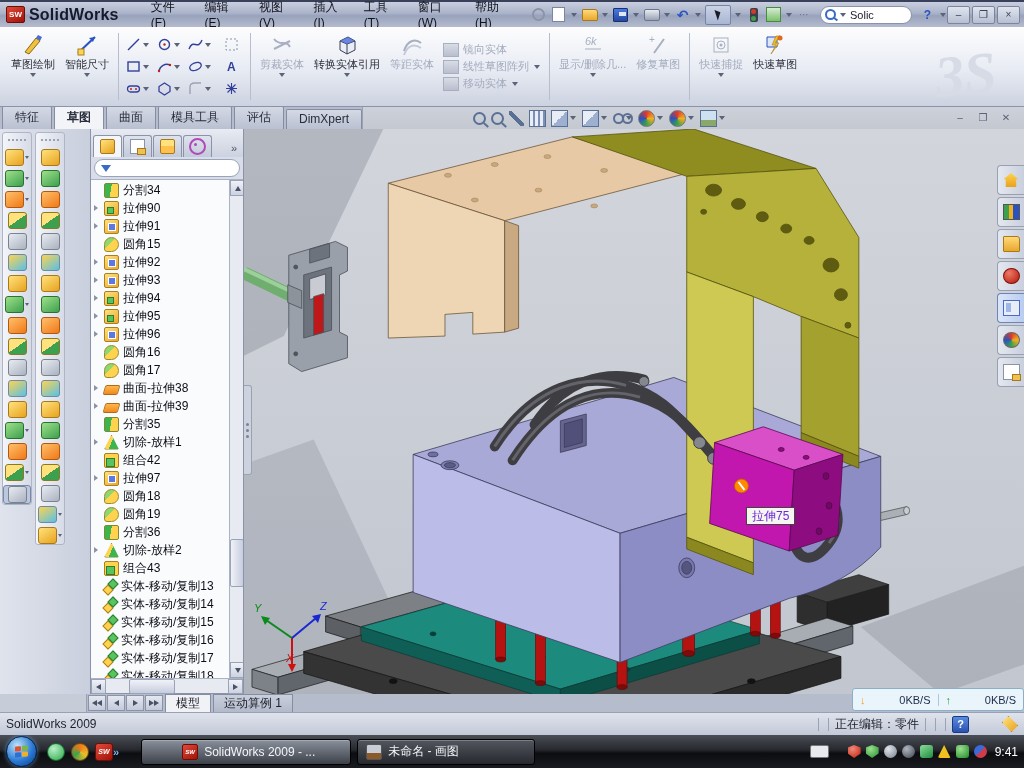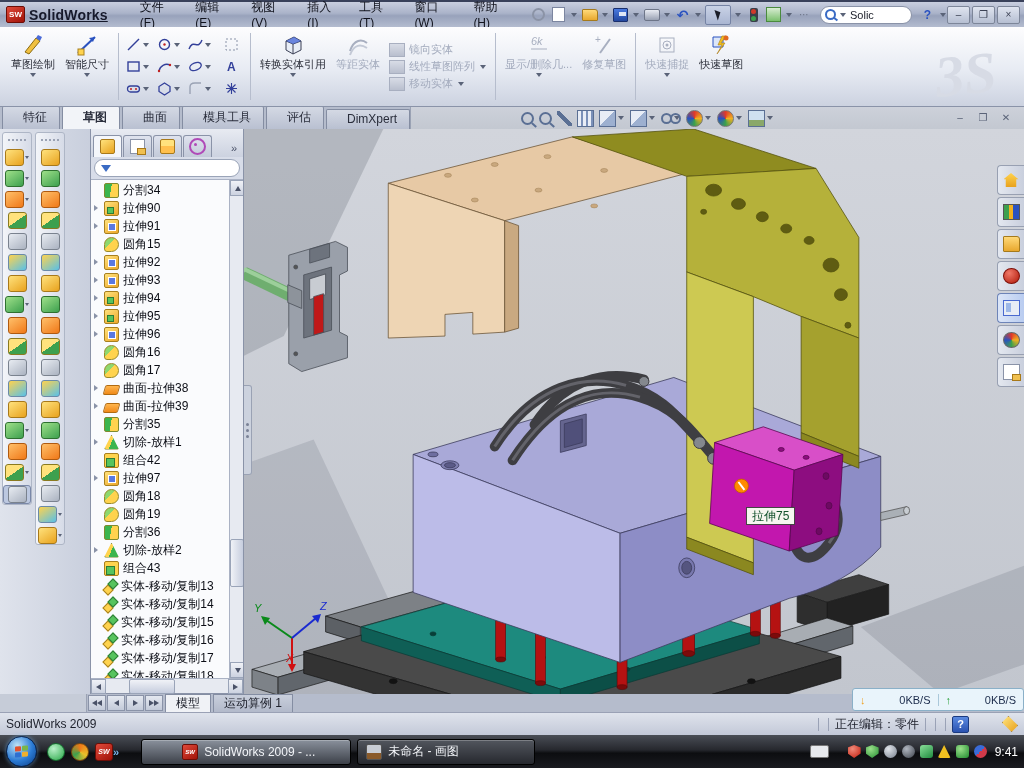--- a/index.html
+++ b/index.html
@@ -7,21 +7,21 @@
        font-family:"Liberation Sans","DejaVu Sans",sans-serif;background:#c6cad2;
        -webkit-font-smoothing:antialiased;}
   #app{position:absolute;inset:0;display:flex;flex-direction:column;}
 
   
   #titlebar{height:25px;background:linear-gradient(180deg,#c9cfdf 0%,#aab3c9 45%,#98a2bb 55%,#b4bccf 100%);
     border-top:2px solid #39415a;display:flex;align-items:center;padding:0 4px;flex:none;}
   #logo{display:flex;align-items:center;gap:4px;padding:0 8px 0 2px;}
   #logo-badge{width:17px;height:15px;background:linear-gradient(145deg,#e04a3a,#a01208);color:#fff;
     font-size:8px;font-weight:bold;display:flex;align-items:center;justify-content:center;border-radius:2px;border:1px solid #6d0d06;}
-  #logo-text{font-size:14px;font-weight:bold;color:#16192b;letter-spacing:.2px;text-decoration:underline;}
+  #logo-text{font-size:16px;font-weight:bold;color:#16192b;letter-spacing:.2px;}
   #menubar{display:flex;align-items:center;margin-left:14px;}
   .menu-item{font-size:12px;color:#10121c;padding:3px 10px;cursor:default;}
   #tb-std{display:flex;align-items:center;gap:3px;margin-left:10px;}
   .tbi{width:17px;height:16px;position:relative;display:flex;align-items:center;justify-content:center;}
   .car{width:0;height:0;border-left:3px solid transparent;border-right:3px solid transparent;border-top:4px solid #5a6378;margin:0 1px;}
   .i-pin{width:9px;height:9px;border:2px solid #8b93a6;border-radius:50%;}
   .i-new{width:11px;height:13px;background:#fff;border:1px solid #7c86a0;}
   .i-open{width:14px;height:10px;background:linear-gradient(180deg,#ffd978,#e8a82e);border:1px solid #a57a1c;border-radius:1px 3px 1px 1px;}
   .i-save{width:13px;height:12px;background:linear-gradient(180deg,#4a7ae0,#23479e);border:1px solid #1a2f6d;border-radius:1px;}
   .i-save::after{content:"";position:absolute;left:5px;top:3px;width:7px;height:4px;background:#dfe6f6;}
@@ -56,21 +56,21 @@
   .egi{display:flex;align-items:center;justify-content:center;gap:1px;}
   .stack3{display:flex;flex-direction:column;justify-content:center;gap:2px;padding:0 4px;}
   .srow{display:flex;align-items:center;gap:4px;font-size:11px;color:#a3abbd;white-space:nowrap;}
   .srow .sic{width:14px;height:12px;background:linear-gradient(180deg,#d8dce6,#b9bfce);border:1px solid #a8afc0;flex:none;}
   #watermark{position:absolute;right:28px;top:14px;font-size:58px;font-style:italic;font-weight:bold;
     color:#d7dbe5;transform:rotate(-6deg);font-family:"Liberation Serif","DejaVu Serif",serif;}
 
   
   #tabrow{height:22px;flex:none;display:flex;align-items:flex-end;background:#b5bccc;}
   .rtab{font-size:12px;color:#2a2e3c;background:linear-gradient(180deg,#d4d9e4,#b9c0d1);
-    border:1px solid #848da2;border-bottom:none;padding:2px 12px 3px 20px;margin-left:2px;border-radius:2px 2px 0 0;}
+    border:1px solid #848da2;border-bottom:none;padding:2px 12px 3px 12px;margin-left:2px;border-radius:2px 2px 0 0;}
   .rtab.active{background:#f2f4f8;font-weight:bold;}
   #tab-filler{flex:1;align-self:stretch;display:flex;align-items:center;
     background:linear-gradient(180deg,#cdd1da,#c3c8d1);border-left:1px solid #9aa2b4;padding-left:110px;}
   #headsup{display:flex;align-items:center;gap:5px;}
   .hu{display:flex;align-items:center;gap:1px;}
   .hug{width:15px;height:15px;position:relative;}
   .hu-mag{border:2px solid #5a6f94;border-radius:50%;width:9px;height:9px;}
   .hu-mag::after{content:"";position:absolute;width:6px;height:2px;background:#5a6f94;left:8px;top:10px;transform:rotate(42deg);}
   .hu-wand{background:linear-gradient(45deg,transparent 40%,#5a6f94 40% 60%,transparent 60%);}
   .hu-cube{background:linear-gradient(135deg,#e8edf6 50%,#9db0d0 50%);border:1px solid #5a6f94;}
@@ -157,21 +157,21 @@
   .tpg{width:15px;height:14px;}
   .tp0{background:linear-gradient(180deg,#ffd34e,#e8a21e);clip-path:polygon(50% 0,100% 45%,85% 45%,85% 100%,15% 100%,15% 45%,0 45%);}
   .tp1{background:linear-gradient(90deg,#3da04e 0 30%,#f0b020 30% 60%,#2a52c0 60%);border:1px solid #555;}
   .tp2{background:linear-gradient(180deg,#ffd978,#e8a82e);border:1px solid #a57a1c;border-radius:1px 3px 1px 1px;}
   .tp3{background:radial-gradient(circle at 35% 30%,#f07868,#b01808);border-radius:50%;border:1px solid #7d0d06;}
   .tp4{background:#e8edf6;border:1px solid #4a6ad0;position:relative;}
   .tp4::after{content:"";position:absolute;left:2px;top:2px;width:5px;height:9px;background:#9db8e8;}
   .tp5{background:conic-gradient(#e03a2a,#f0b020,#3da04e,#2a52c0,#e03a2a);border-radius:50%;border:1px solid #666;}
   .tp6{background:#fff;border:1px solid #8a93a8;position:relative;}
   .tp6::after{content:"";position:absolute;right:-2px;bottom:-2px;width:7px;height:5px;background:#f0c050;border:1px solid #a8791a;}
-  #tooltip{position:absolute;left:502px;top:378px;background:#f6f6f0;border:1px solid #444;font-size:12px;color:#14532d;padding:0 5px;line-height:16px;white-space:nowrap;text-align:right;}
+  #tooltip{position:absolute;left:502px;top:378px;background:#f6f6f0;border:1px solid #444;font-size:12px;color:#6d28d9;padding:0 5px;line-height:16px;white-space:nowrap;text-align:right;}
   #triad{position:absolute;left:8px;bottom:20px;width:80px;height:78px;}
   #netwidget{position:absolute;left:852px;top:688px;width:170px;height:21px;z-index:60;background:#e9f4fb;
     border:1px solid #8ab0c8;border-radius:3px;display:flex;align-items:center;font-size:11px;color:#1a2a4a;}
   .netcell{flex:1;display:flex;align-items:center;justify-content:space-between;padding:0 7px;}
   .netcell:first-child{border-right:1px solid #aac8da;}
   .arr-dn{color:#f0a020;font-weight:bold;}
   .arr-up{color:#2aa038;font-weight:bold;}
 
   
   #modeltabs{height:18px;flex:none;background:#b5bccc;display:flex;align-items:stretch;}
@@ -416,20 +416,30 @@
         </div>
         <div class="egi">
           <span>
             <svg width="15" height="15">
               <path d="M7.5,2 L7.5,13 M2,7.5 L13,7.5 M3.5,3.5 L11.5,11.5 M11.5,3.5 L3.5,11.5" stroke="#33409a" stroke-width="1.1"></path>
             </svg>
           </span>
         </div>
       </div>
     <div class="vsep"></div>
+    <div class="cmdbtn dis">
+      <span class="cic">
+          <svg width="24" height="24">
+            <path d="M4,6 C10,14 16,6 20,14" stroke="#a8afc0" fill="none" stroke-width="2"></path>
+            <path d="M4,16 L20,8" stroke="#a8afc0" stroke-width="2"></path>
+          </svg>
+        </span>
+      <span>剪裁实体</span>
+        <span class="car"></span>
+    </div>
     <div class="cmdbtn">
       <span class="cic">
           <svg width="24" height="24">
             <path d="M5,8 L13,4 L20,8 L20,17 L12,21 L5,17 Z" fill="#e8edf6" stroke="#3a3f55"></path>
             <path d="M5,8 L12,11 L20,8" stroke="#3a3f55" fill="none"></path>
             <path d="M12,11 L12,21" stroke="#3a3f55"></path>
             <path d="M5,8 L13,4 L20,8 L12,11 Z" fill="#4a6ad8" opacity=".8"></path>
           </svg>
         </span>
       <span>转换实体引用</span>

